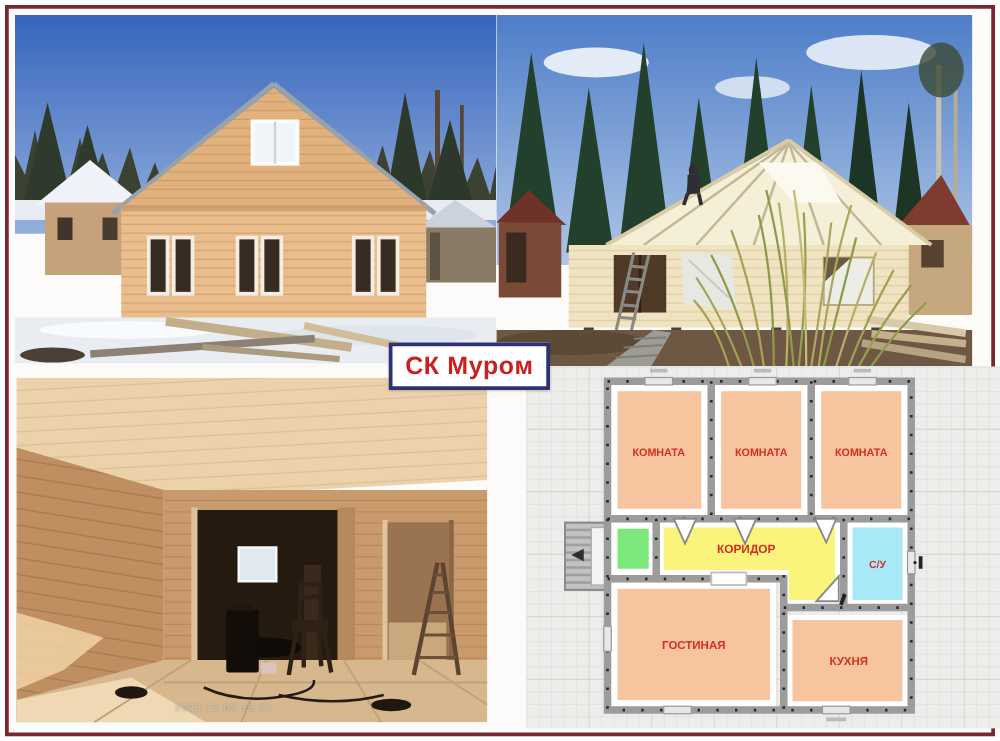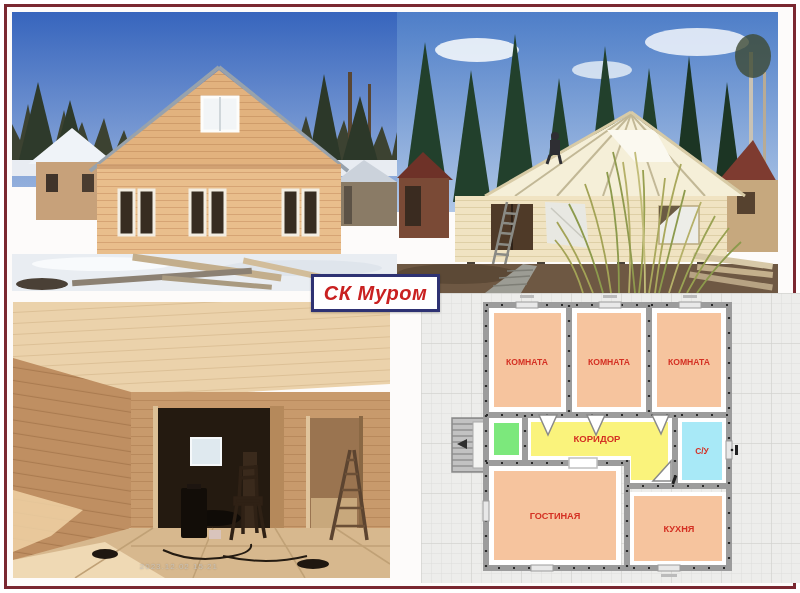--- a/index.html
+++ b/index.html
@@ -7,21 +7,21 @@
   .frame{position:absolute;left:4px;top:4px;width:786px;height:579px;border:3px solid #7a2730;background:#fdfbfa;}
   .photo{position:absolute;overflow:hidden;}
   .photo svg{display:block;width:100%;height:100%;}
   .q1{left:12px;top:12px;width:385px;height:279px;}
   .q2{left:397px;top:12px;width:381px;height:281px;}
   .q3{left:13px;top:302px;width:377px;height:276px;}
   .q4{left:397px;top:293px;width:381px;height:290px;margin-left:24px;}
   .brand{position:absolute;left:311px;top:274px;width:129px;height:38px;background:#ffffff;
          border:3px solid #2e3273;box-sizing:border-box;display:flex;align-items:center;justify-content:center;
          z-index:20;box-shadow:0 1px 2px rgba(0,0,0,.25);}
-  .brand span{color:#c92121;font-weight:bold;font-size:20px;letter-spacing:.5px;font-style:italic;}
+  .brand span{color:#c92121;font-weight:bold;font-size:20px;letter-spacing:.5px;}
   .timestamp{position:absolute;left:44%;bottom:7px;color:#c9c6c2;opacity:.8;font-size:8px;letter-spacing:1px;
              transform:translateX(-50%);text-shadow:0 0 2px rgba(0,0,0,.4);}
   .plan-label{font-weight:bold;fill:#d43023;}
 </style>
 </head>
 <body>
 
 <div class="stage">
   <div class="frame"></div>
 

